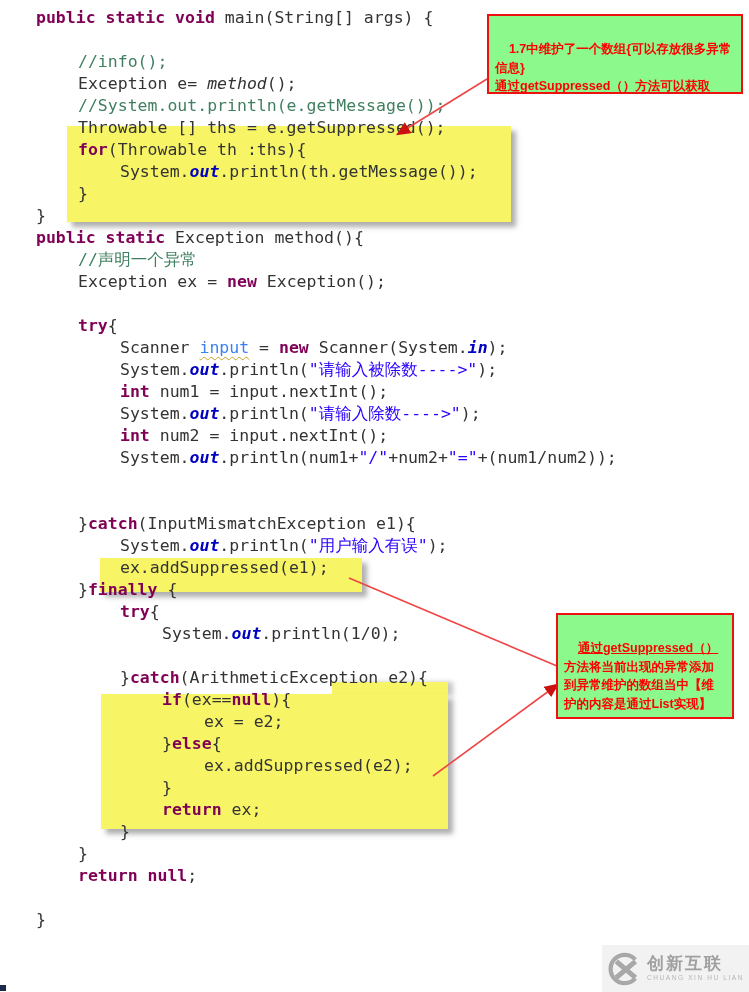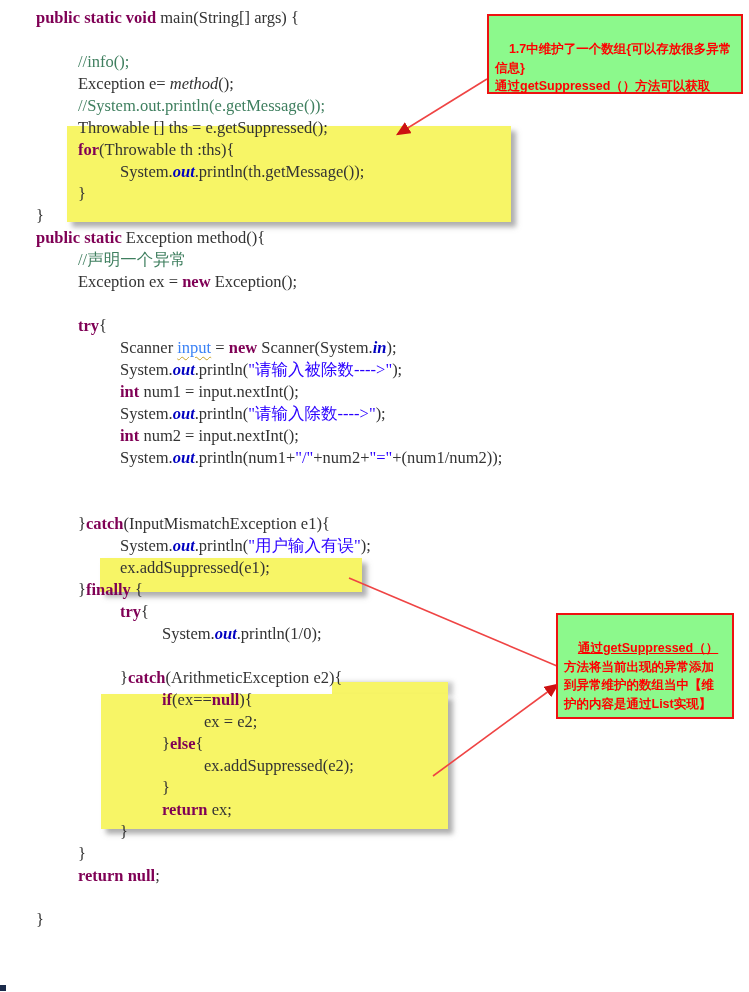--- a/index.html
+++ b/index.html
@@ -2,21 +2,21 @@
 <html><head>
 <meta charset="utf-8">
 <style>
   html,body{margin:0;padding:0;background:#fff;}
   #stage{position:relative;width:749px;height:992px;background:#ffffff;overflow:hidden;
          font-family:"Liberation Sans",sans-serif;}
   
   #code{position:absolute;left:0;top:7px;z-index:2;
         font-family:"DejaVu Sans Mono","Liberation Mono",monospace;
         font-size:16.5px;line-height:22px;white-space:pre;color:#333;}
-  .cl{height:22px;font-family:Liberation Serif, serif;}
+  .cl{height:22px;}
   .kw{color:#7f0055;font-weight:bold;}
   .def{color:#333333;}
   .com{color:#3f7f5f;}
   .str{color:#2a00ff;}
   .sf{color:#0000c0;font-weight:bold;font-style:italic;}
   .it{font-style:italic;color:#333333;}
   .sq{color:#3b82f6;text-decoration:underline;text-decoration-style:wavy;
       text-decoration-color:#c9a227;text-decoration-thickness:1px;text-underline-offset:3px;}
   
   .ybox{position:absolute;background:#f7f566;z-index:1;
@@ -67,16 +67,27 @@
   </svg>
 
   <div class="note" id="note1">
     <span>1.7中维护了一个数组{可以存放很多异常信息}
 通过getSuppressed（）方法可以获取</span>
   </div>
   <div class="note" id="note2">
     <span class="ul">通过getSuppressed（）</span><span>方法将当前出现的异常添加到异常维护的数组当中【维护的内容是通过List实现】</span>
   </div>
 
+  <div id="watermark">
+    <svg width="34" height="34" viewBox="0 0 36 36">
+      <path d="M30,8 A15,15 0 1,0 30,28" fill="none" stroke="#a8a8a8" stroke-width="4.5"></path>
+      <path d="M10,10 L30,27 M30,10 L10,27" stroke="#a8a8a8" stroke-width="5" fill="none"></path>
+      <path d="M10,10 L30,27 M30,10 L10,27" stroke="#a8a8a8" stroke-width="5" fill="none"></path>
+    </svg>
+    <div id="wm-text">
+      <span id="wm-name">创新互联</span>
+      <span id="wm-sub">CHUANG XIN HU LIAN</span>
+    </div>
+  </div>
 
   <div id="corner-mark"></div>
 
 </div>
 
 </body></html>

